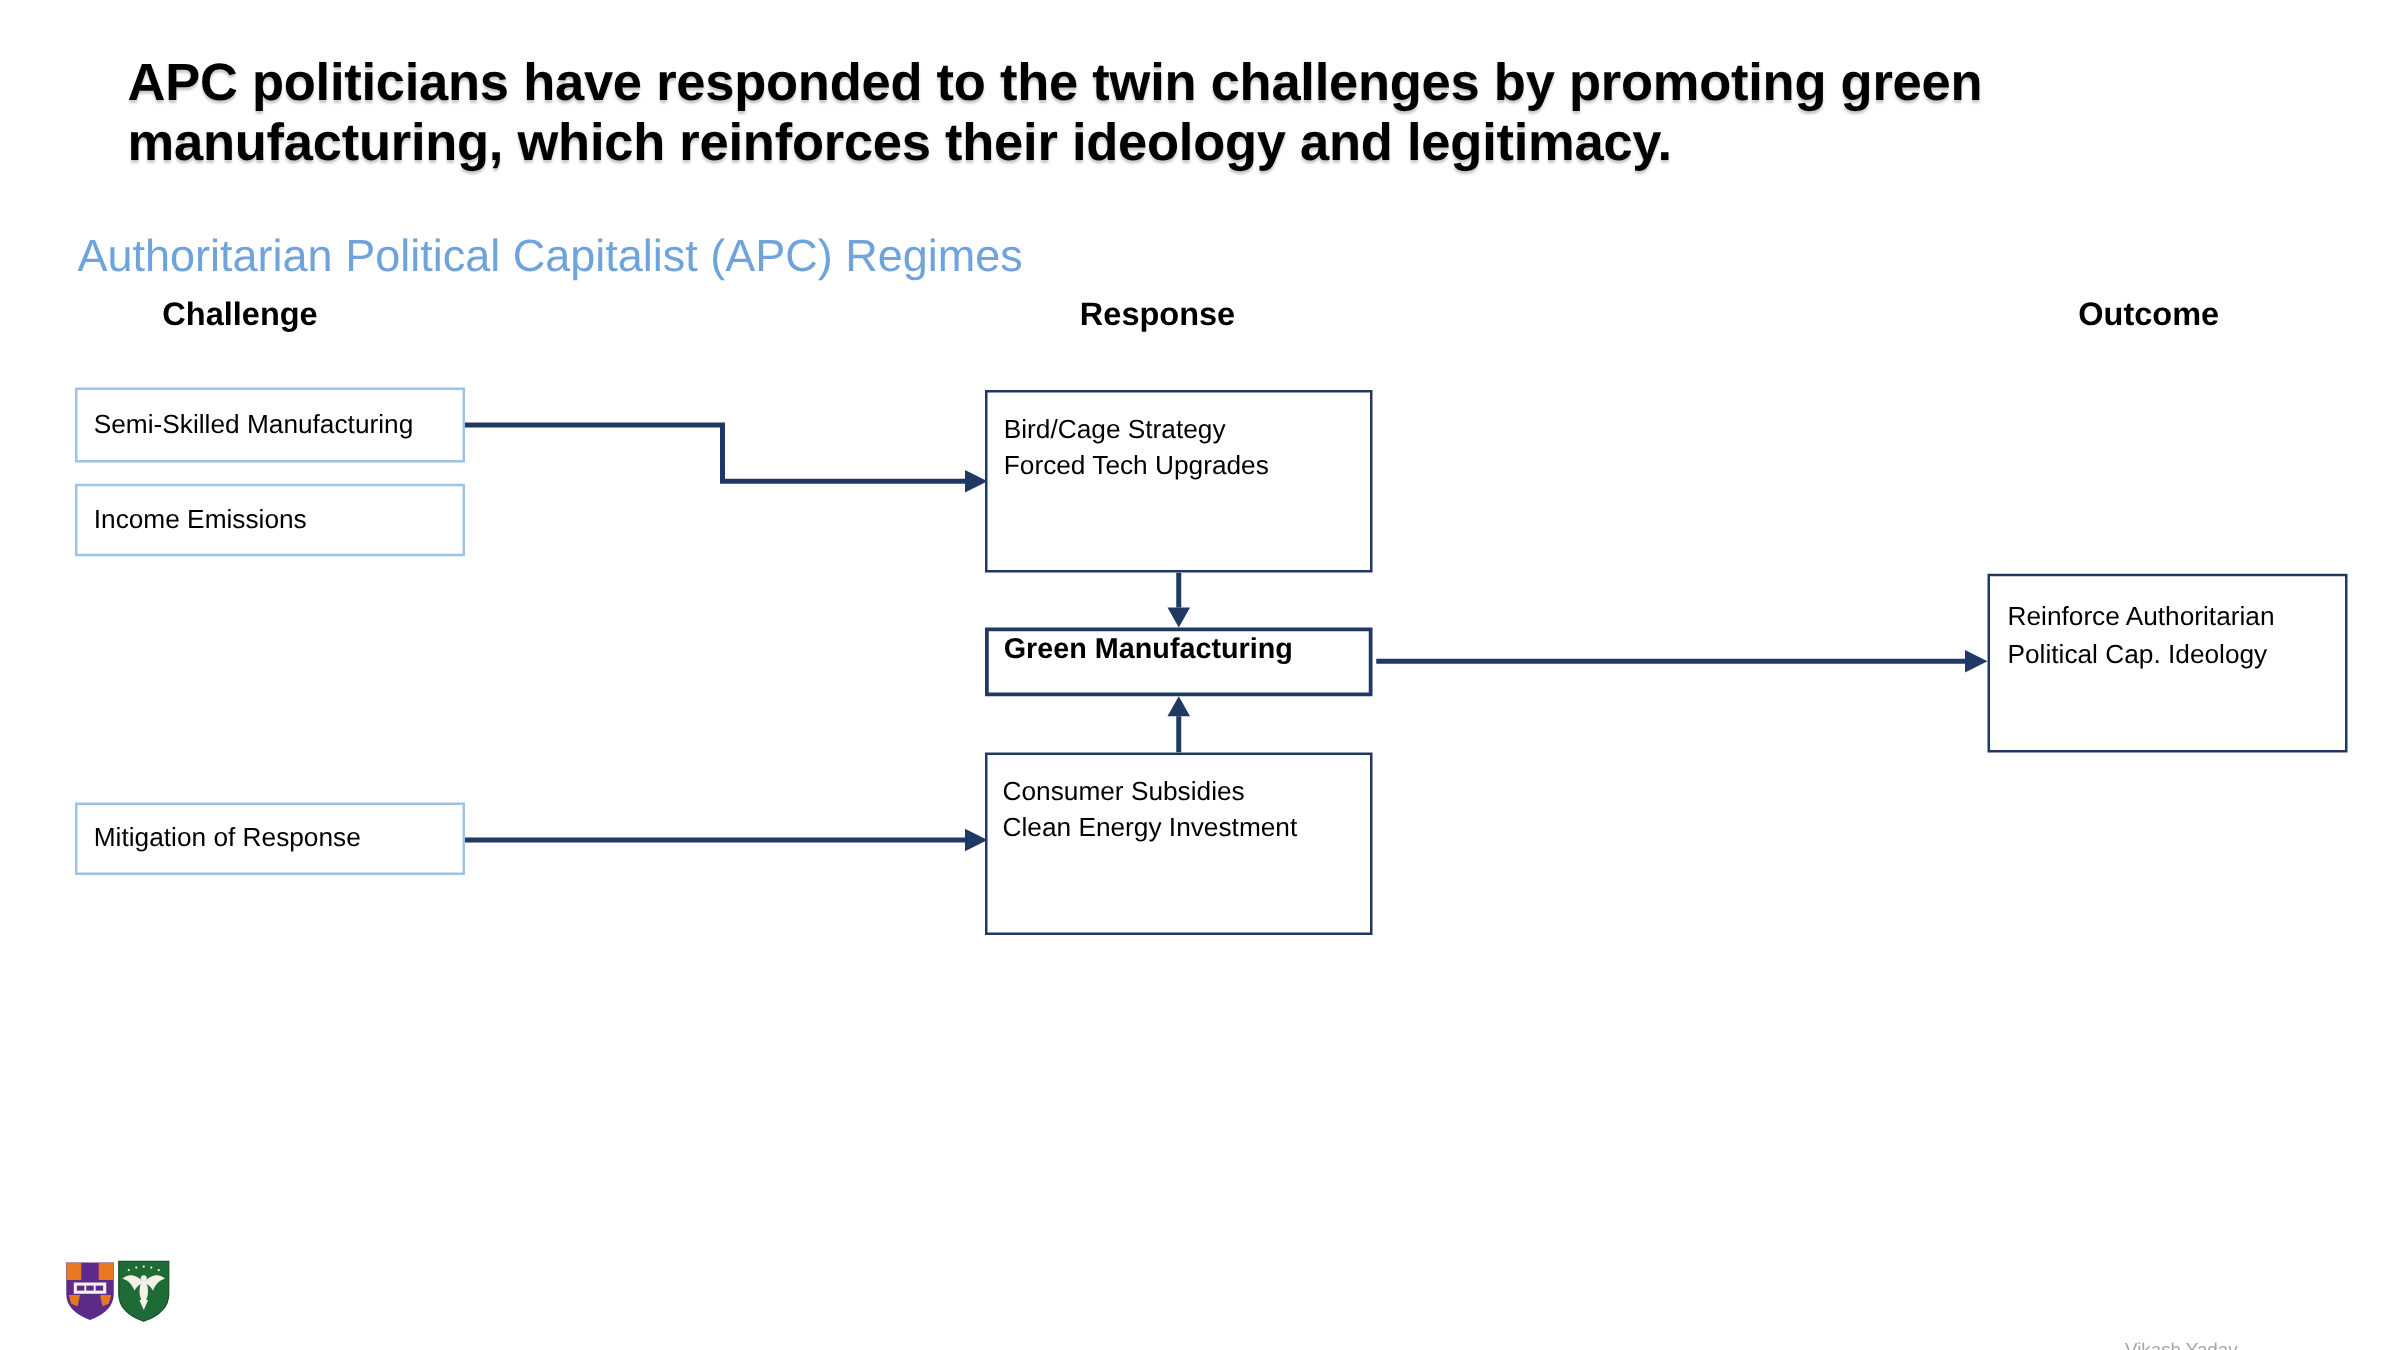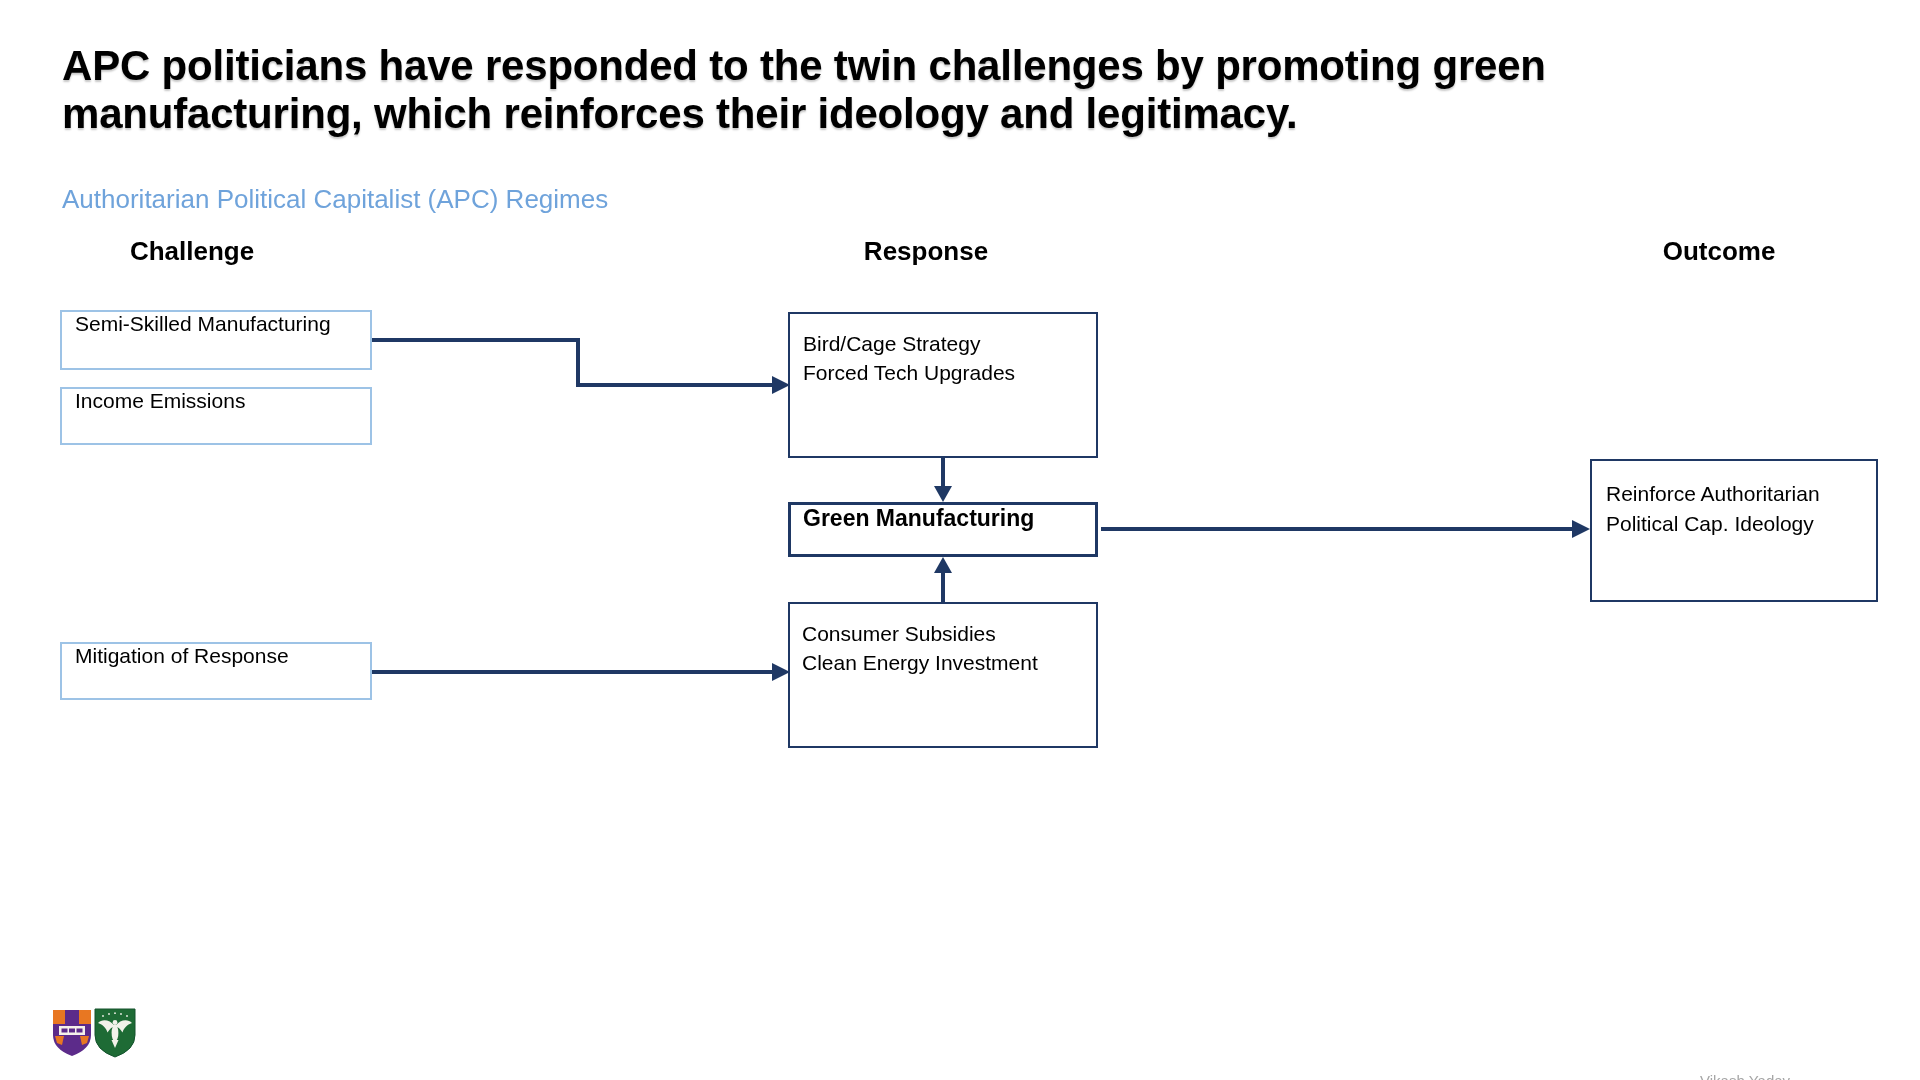--- a/index.html
+++ b/index.html
@@ -18,41 +18,41 @@
     position:relative;
   }
   .abs{position:absolute;}
 
   .slide-title{
     left:62px;top:42px;width:1760px;
     font-size:42px;font-weight:bold;line-height:48px;color:#000;
     text-shadow:0 2px 2px rgba(0,0,0,0.22);
     letter-spacing:-0.2px;
   }
-  .title-line{white-space:nowrap;}
+  .title-line{white-space:nowrap;margin-left:40px;}
 
   .slide-subtitle{
     left:62px;top:184px;width:900px;
-    font-size:26px;font-weight:400;color:var(--subtitle-blue);
+    font-size:36px;font-weight:400;color:var(--subtitle-blue);
     white-space:nowrap;
   }
 
   .col-header{
     top:236px;transform:translateX(-50%);
     font-size:26px;font-weight:bold;white-space:nowrap;text-align:center;
   }
   #hdr-challenge{left:192px;}
   #hdr-response{left:926px;}
   #hdr-outcome{left:1719px;}
 
   .box{background:#fff;box-sizing:border-box;}
   .challenge-box{
     left:60px;width:312px;height:60px;
     border:2px solid var(--light-blue-border);
-    display:flex;align-items:flex-start;padding-left:13px;
+    display:flex;align-items:center;padding-left:13px;
     font-size:21px;
   }
   .response-box{
     left:788px;width:310px;
     border:2px solid var(--navy);
     padding:15px 0 0 13px;
     font-size:21px;line-height:29px;
   }
   .green-box{
     left:788px;top:502px;width:310px;height:55px;

